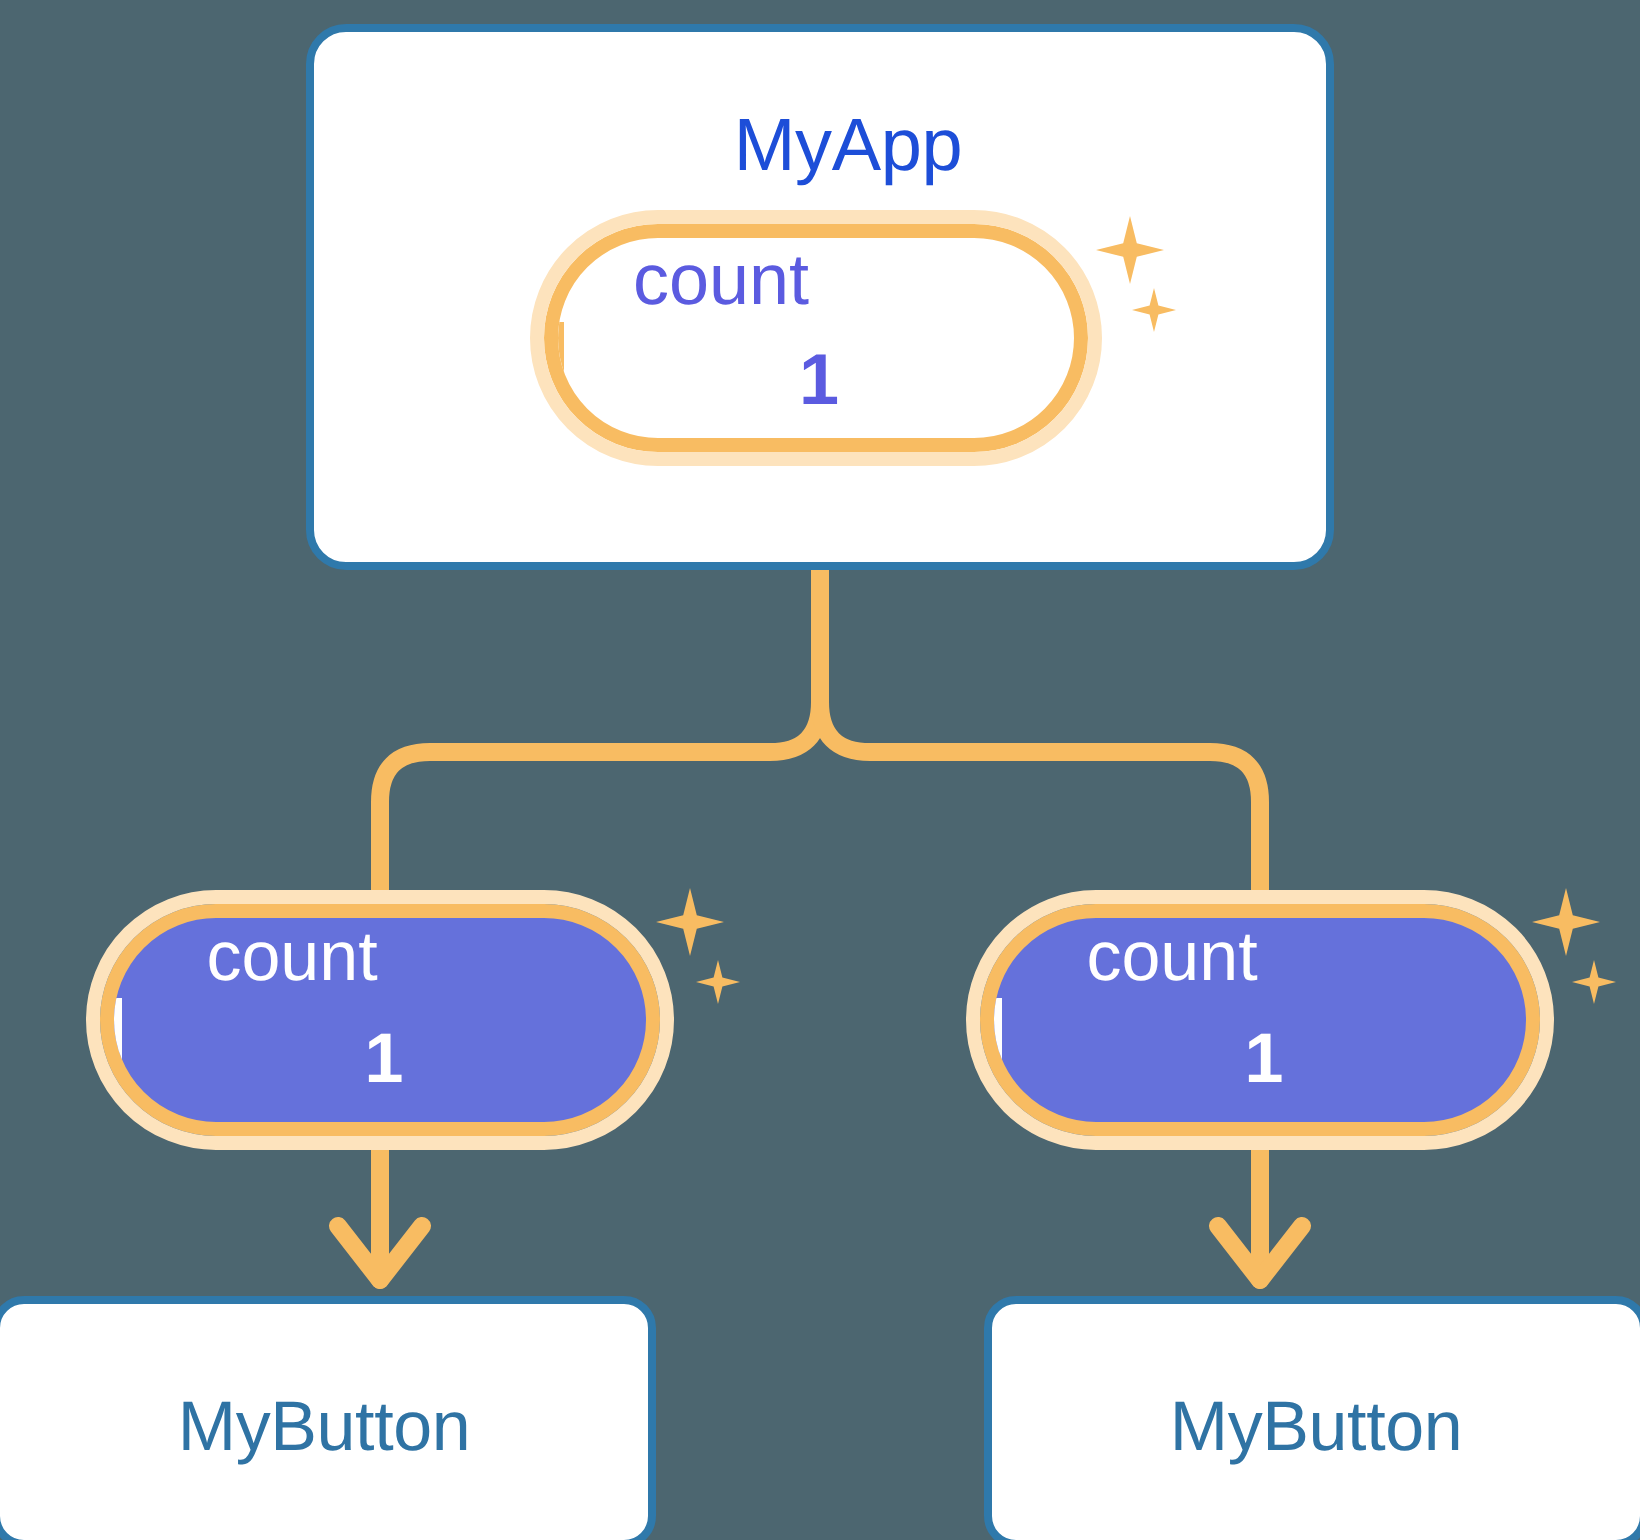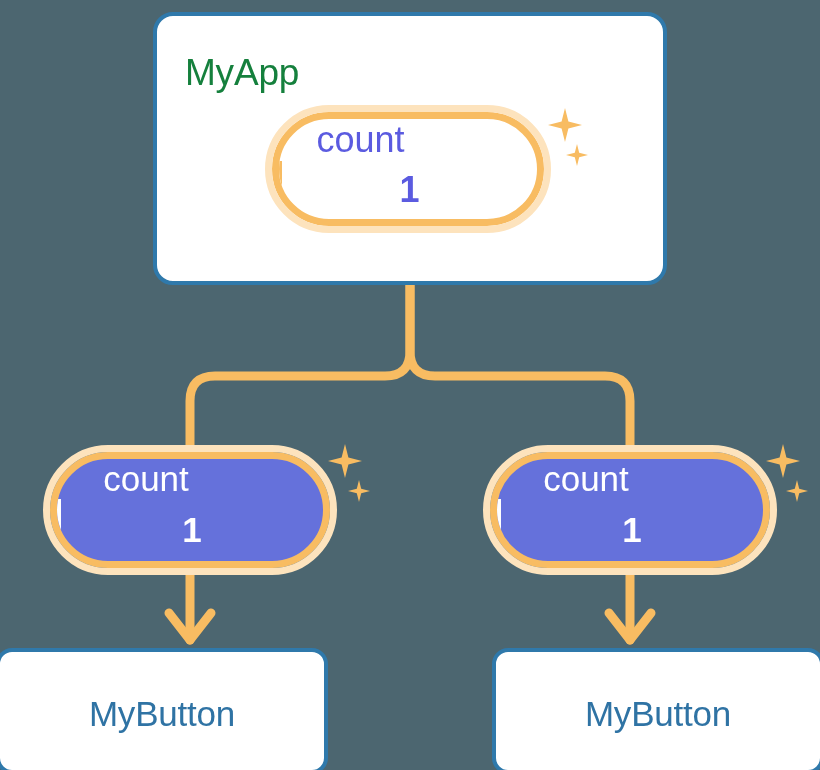--- a/index.html
+++ b/index.html
@@ -39,23 +39,23 @@
     top: 12px;
     width: 514px;
     height: 273px;
     border-radius: 20px;
   }
   .card-title {
     position: absolute;
     left: 0;
     right: 0;
     top: 36px;
-    text-align: left;
+    text-align: center;
     font-size: 37px;
-    color: #15803d;
+    color: #1d4ed8;
     letter-spacing: -0.2px;
     padding-left: 28px;
   }
   .card-btn {
     width: 332px;
     height: 126px;
     top: 648px;
     border-radius: 16px;
   }
   .card-btn.left  { left: -4px; }

